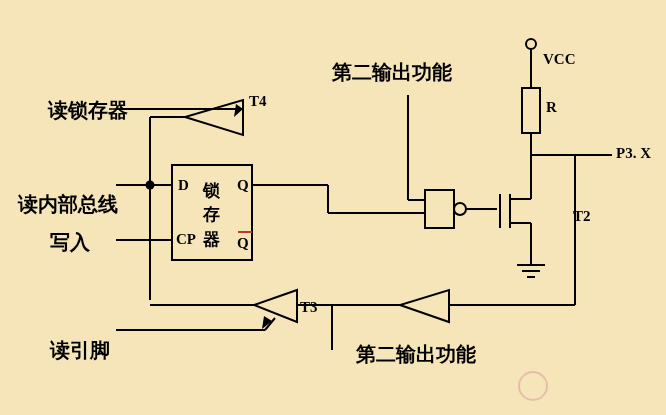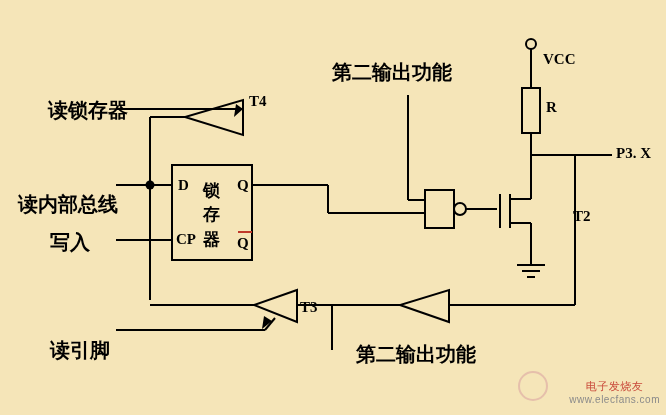--- a/index.html
+++ b/index.html
@@ -173,18 +173,14 @@
   <div class="lbl lbl-lat-b" style="left:237px; top:236px;">Q</div>
 
   <div class="lbl lbl-lat-b" style="left:249px; top:94px;">T4</div>
   <div class="lbl lbl-lat-b" style="left:300px; top:300px;">T3</div>
   <div class="lbl lbl-lat-b" style="left:537px; top:209px;margin-left:36px;">T2</div>
   <div class="lbl lbl-lat-b" style="left:546px; top:100px;">R</div>
   <div class="lbl lbl-lat-b" style="left:543px; top:36px;margin-top:16px;">VCC</div>
   <div class="lbl lbl-lat-b" style="left:616px; top:146px;">P3. X</div>
 
   <div class="wm-circle"></div>
-  <div class="wm">
-    <div class="wm-top">电子发烧友</div>
-    <div class="wm-bot">www.elecfans.com</div>
-  </div>
 
 </div>
 
 </body></html>

